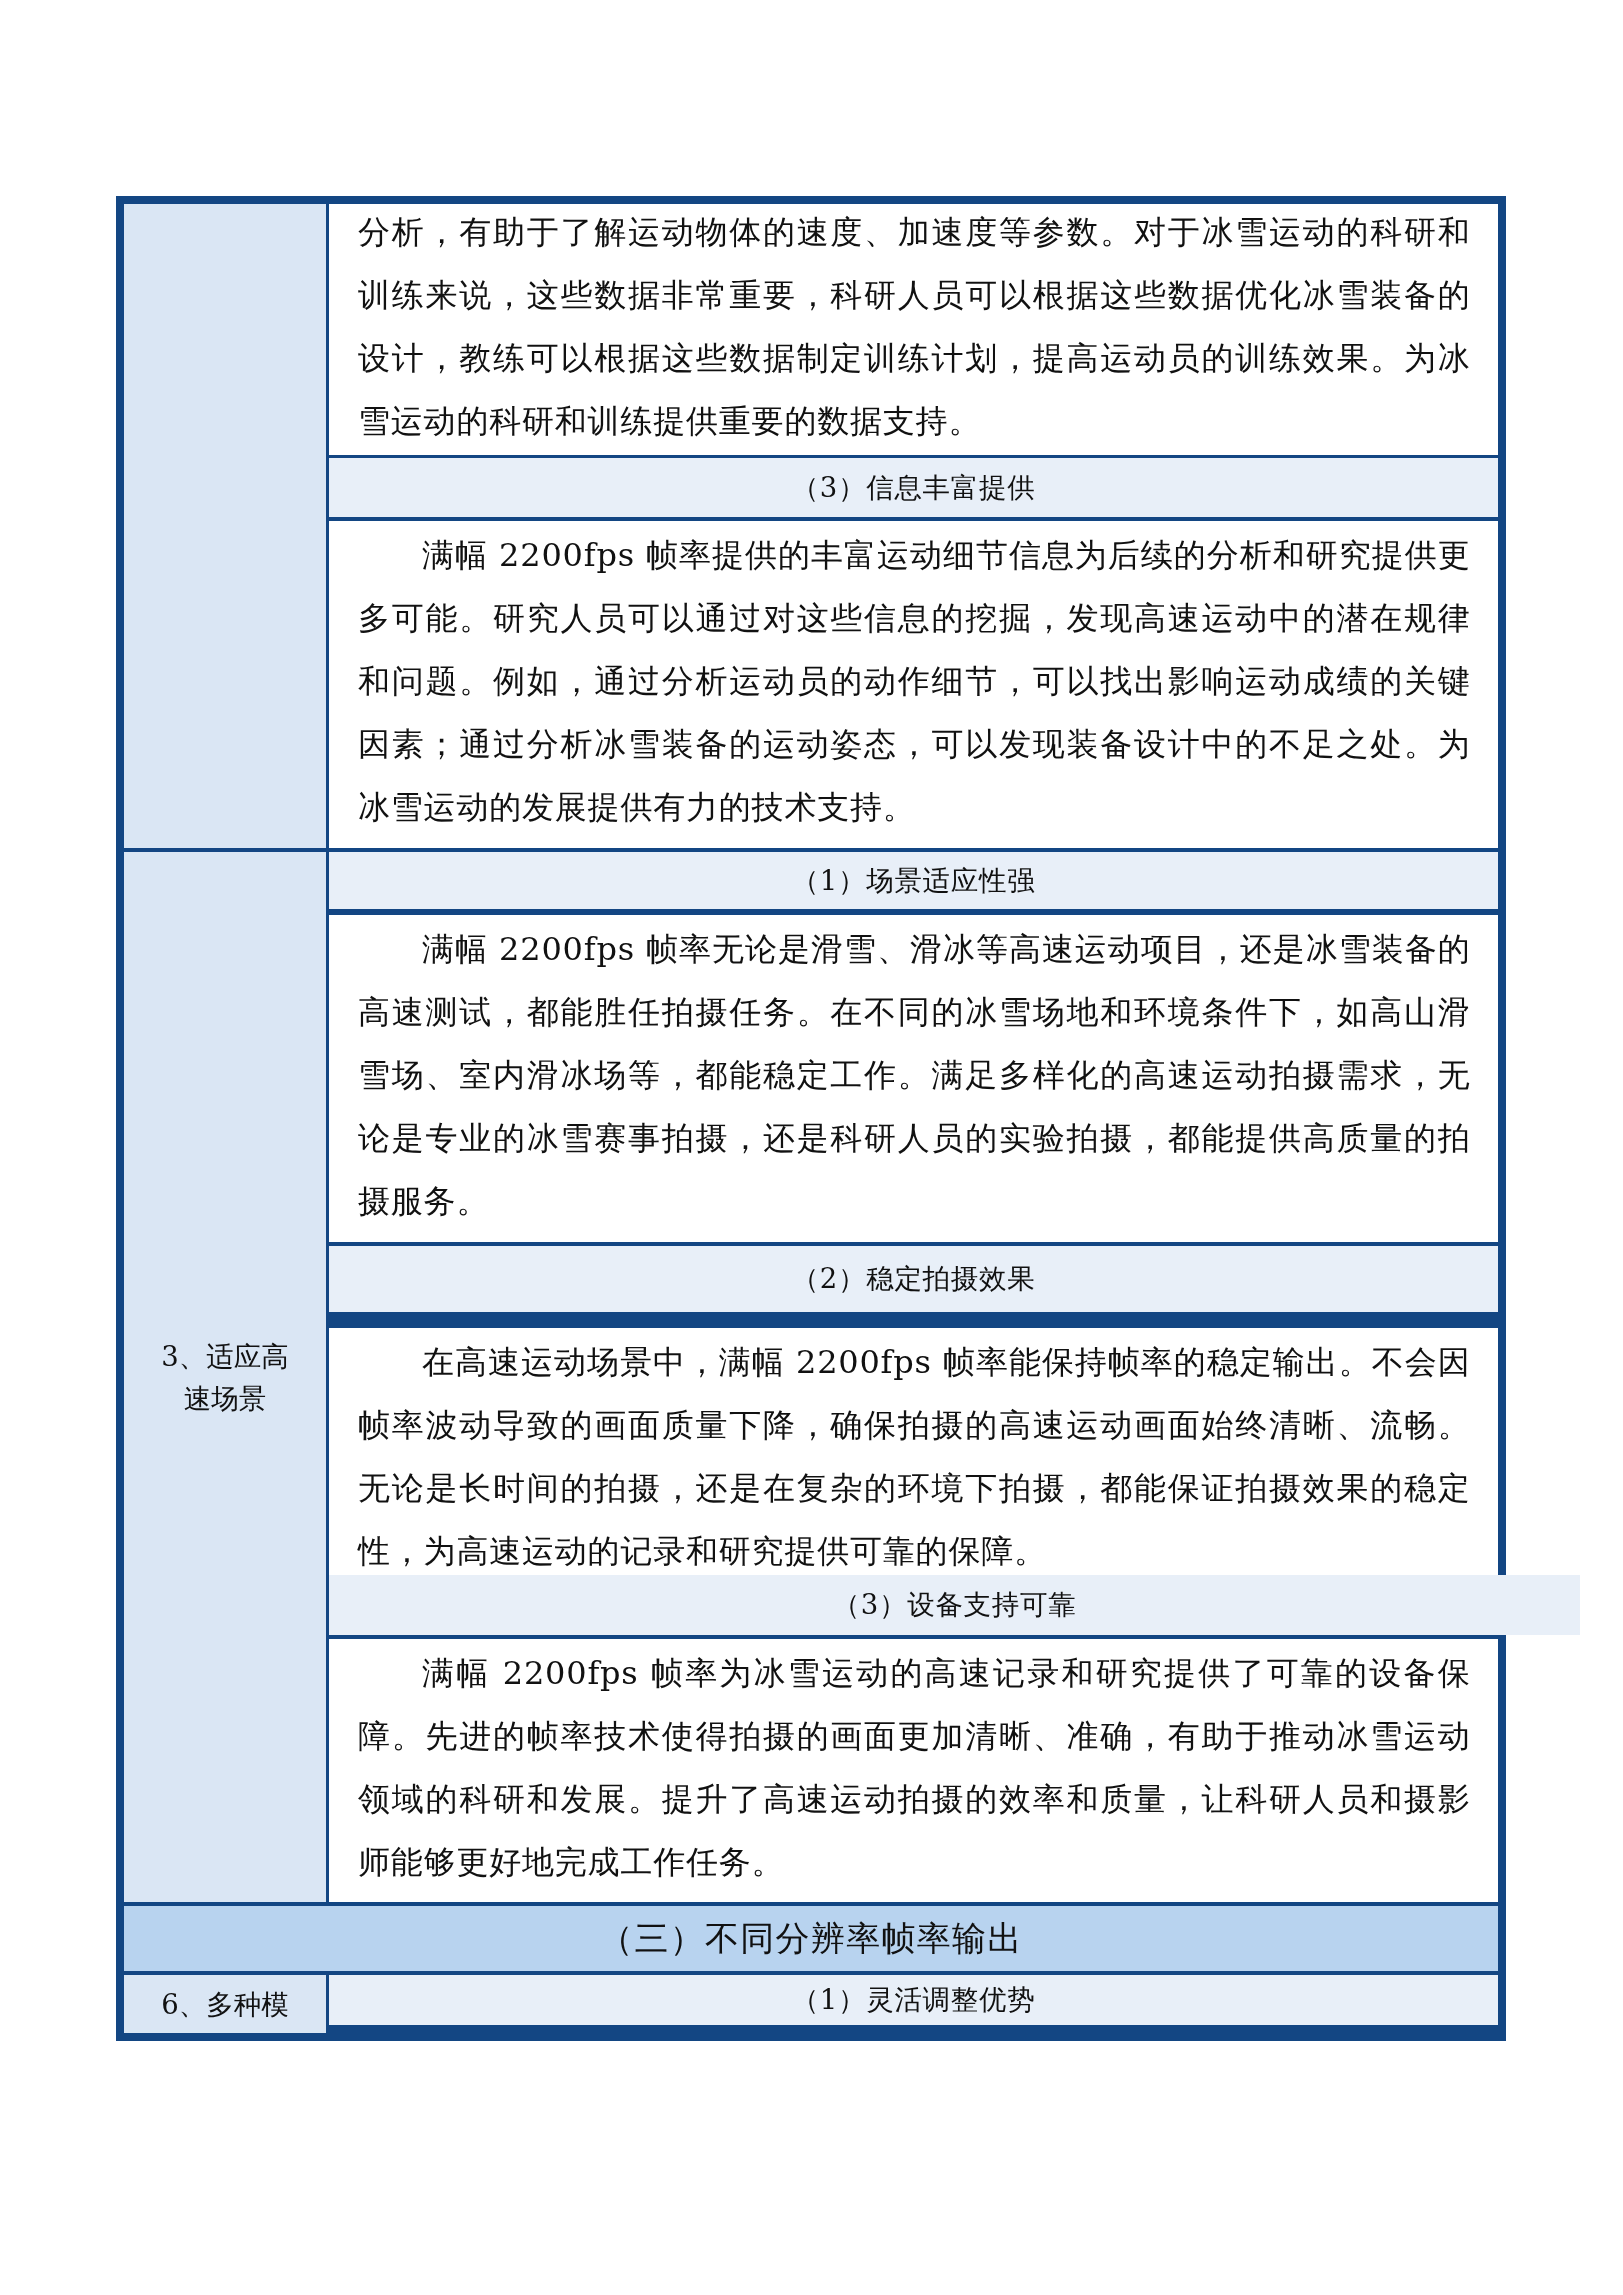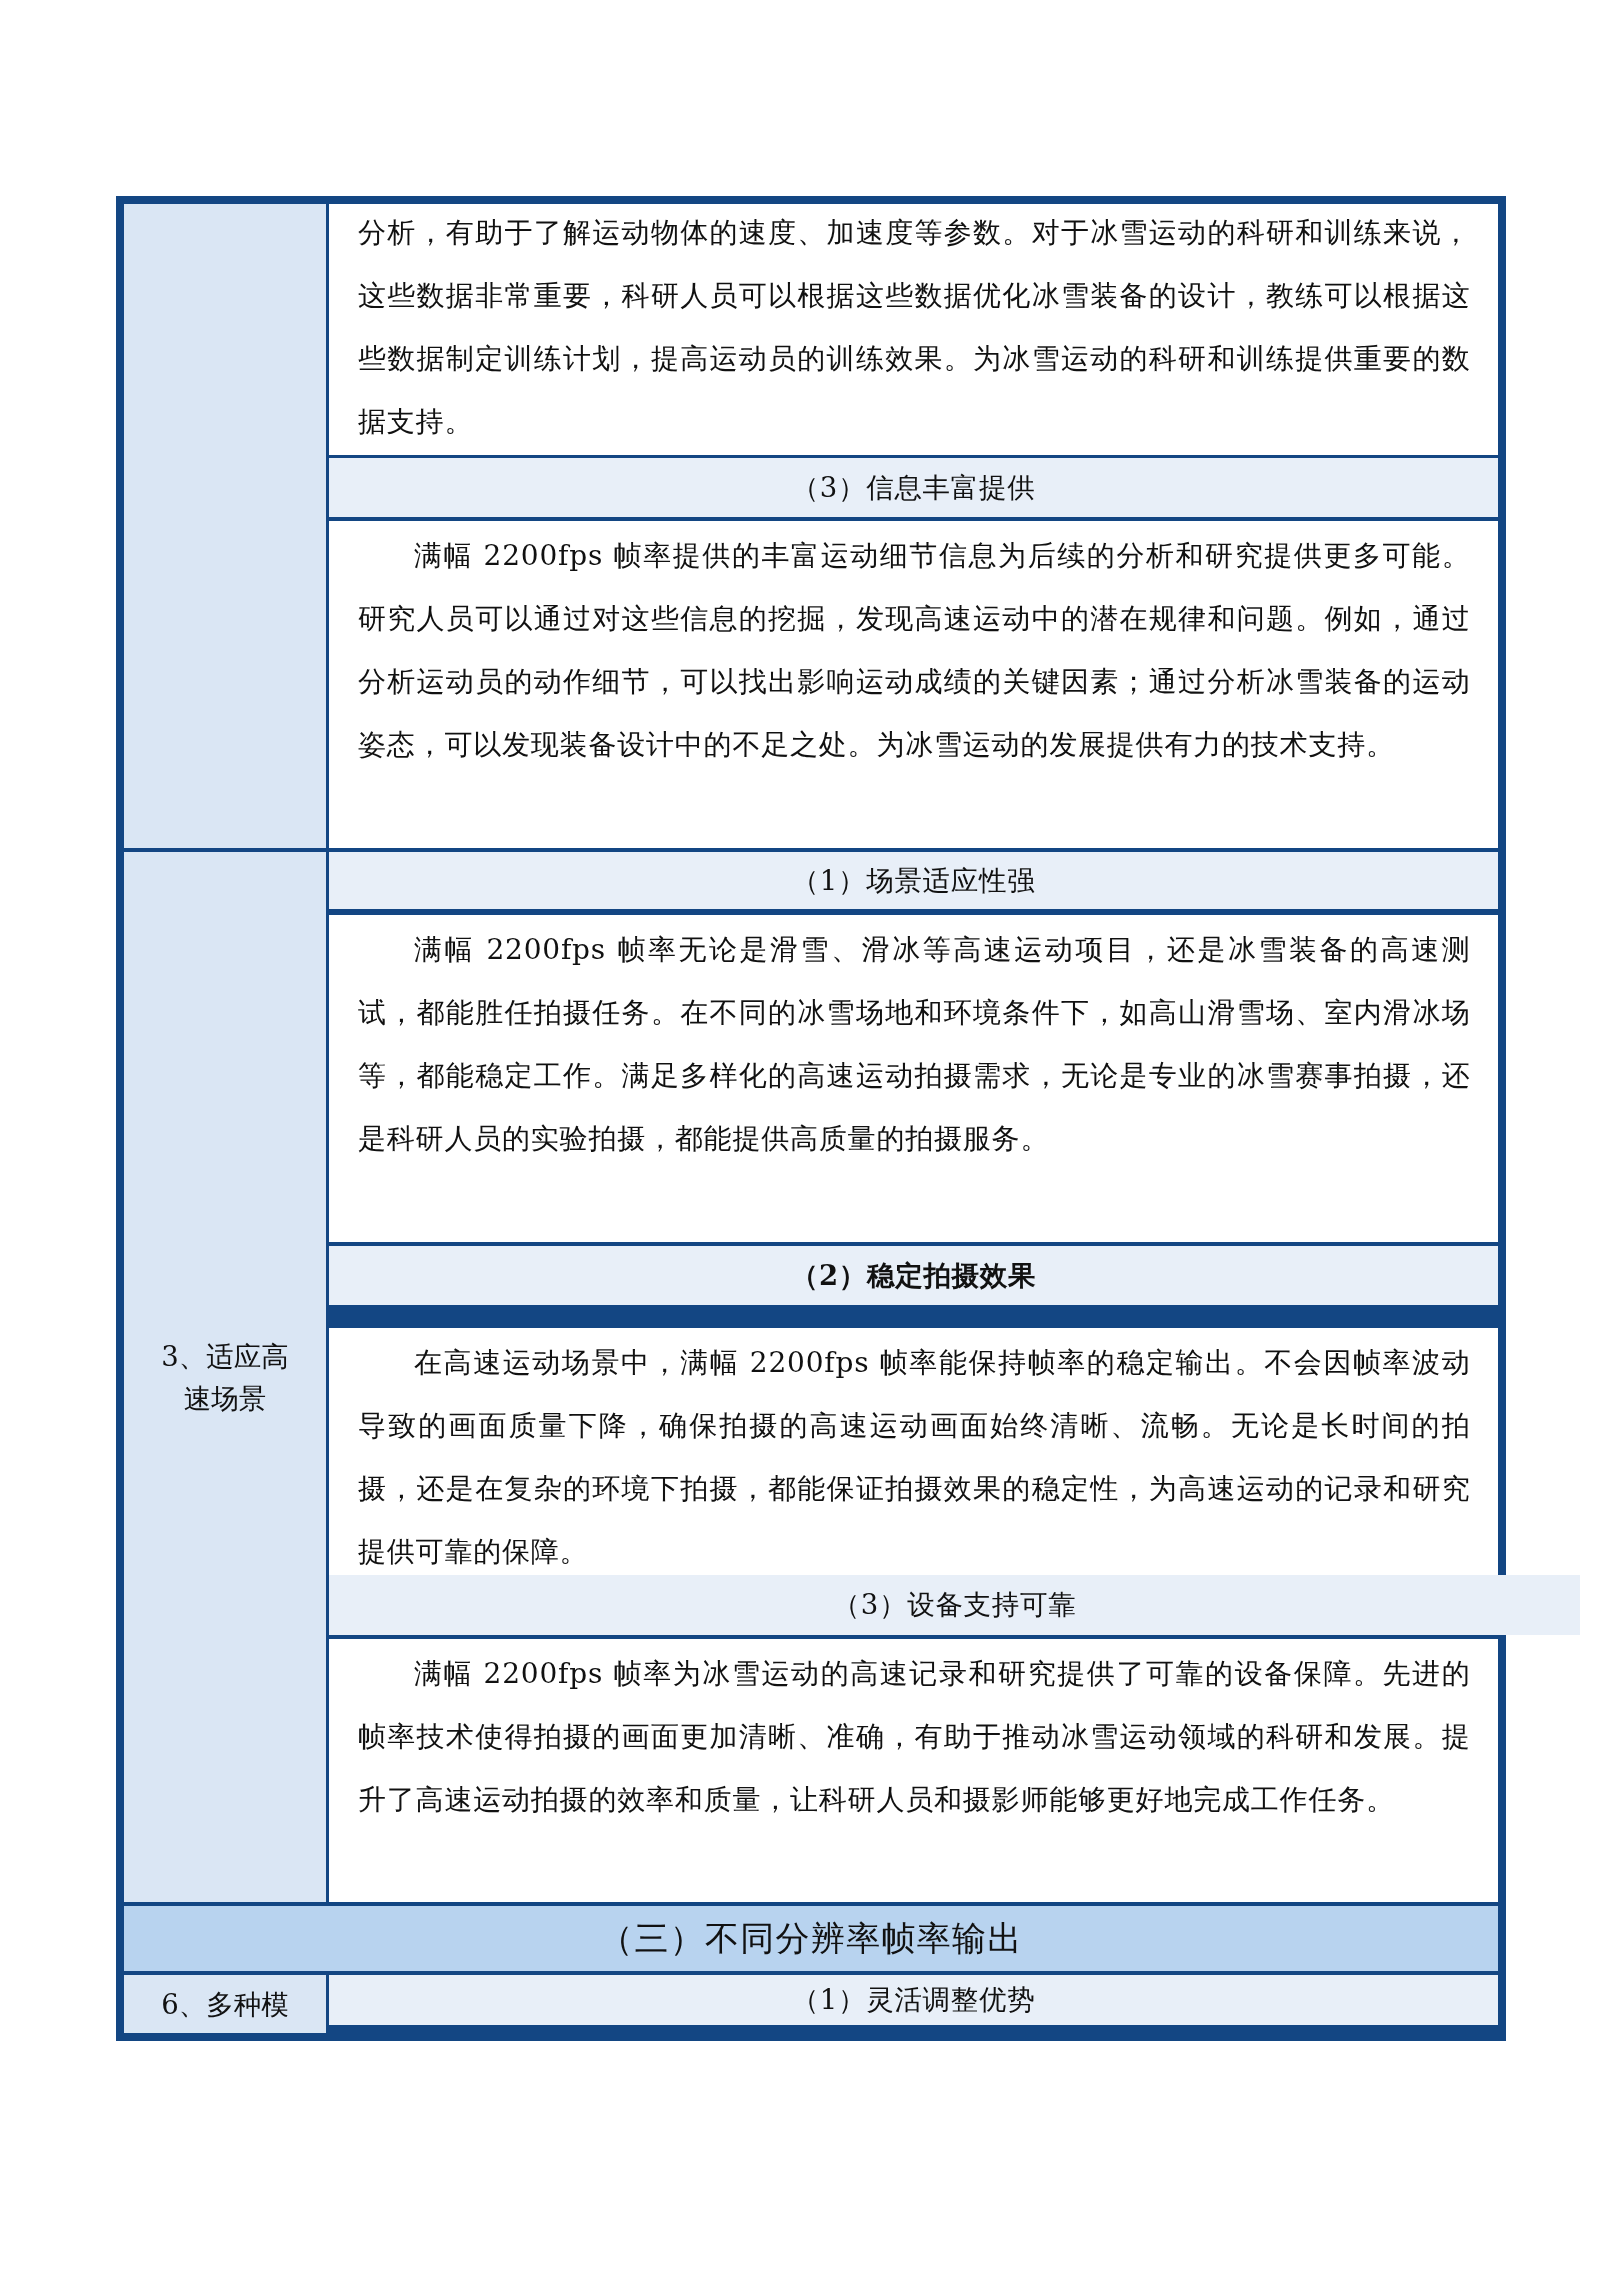--- a/index.html
+++ b/index.html
@@ -4,21 +4,21 @@
 <style>
   html, body { margin:0; padding:0; background:#ffffff; }
   body { width:1623px; height:2295px; position:relative; overflow:hidden;
          font-family:"DejaVu Serif","Liberation Serif",serif; color:#111; }
   .tbl { position:absolute; left:116px; top:196px; width:1390px; height:1845px;
          background:#134683; }
   .cell { position:absolute; box-sizing:border-box; }
   .left { background:#dae6f4; }
   .sub { background:#e8eff8; display:flex; align-items:center; justify-content:center;
          font-size:27.5px; letter-spacing:0.7px; }
-  .body { background:#ffffff; font-size:28px; line-height:63px; padding:0 27.5px 0 29px;
+  .body { background:#ffffff; font-size:32px; line-height:63px; padding:0 27.5px 0 29px;
           text-align:justify; letter-spacing:0.8px; }
   .body p { margin:0; text-indent:2em; }
   .body p.cont { text-indent:0; }
   .rowlabel { display:flex; align-items:center; justify-content:center; text-align:center;
               font-size:27.5px; line-height:42px; padding:0 19px; }
   .section { background:#b8d3ef; display:flex; align-items:center; justify-content:center;
              font-size:34px; letter-spacing:1.3px; }
 </style>
 </head>
 <body>
@@ -41,21 +41,21 @@
     <span style="width:144px;">3、适应高速场景</span>
   </div>
 
   <div class="cell sub" style="left:213px; top:656px; width:1169px; height:57px;">
     <span>（1）场景适应性强</span>
   </div>
   <div class="cell body" style="left:213px; top:719px; width:1169px; height:327px; padding-top:2.6px;">
     <p>满幅 2200fps 帧率无论是滑雪、滑冰等高速运动项目，还是冰雪装备的高速测试，都能胜任拍摄任务。在不同的冰雪场地和环境条件下，如高山滑雪场、室内滑冰场等，都能稳定工作。满足多样化的高速运动拍摄需求，无论是专业的冰雪赛事拍摄，还是科研人员的实验拍摄，都能提供高质量的拍摄服务。</p>
   </div>
 
-  <div class="cell sub" style="left:213px; top:1050px; width:1169px; height:59px;font-weight:bold;">
+  <div class="cell sub" style="left:213px; top:1050px; width:1169px; height:66px;">
     <span>（2）稳定拍摄效果</span>
   </div>
   <div class="cell body" style="left:213px; top:1112px; width:1169px; height:263px; padding-top:2.6px;margin-top:20px;">
     <p>在高速运动场景中，满幅 2200fps 帧率能保持帧率的稳定输出。不会因帧率波动导致的画面质量下降，确保拍摄的高速运动画面始终清晰、流畅。无论是长时间的拍摄，还是在复杂的环境下拍摄，都能保证拍摄效果的稳定性，为高速运动的记录和研究提供可靠的保障。</p>
   </div>
 
   <div class="cell sub" style="left:213px; top:1379px; width:1251px; height:60px;">
     <span>（3）设备支持可靠</span>
   </div>
   <div class="cell body" style="left:213px; top:1443px; width:1169px; height:263px; padding-top:2.6px;">

